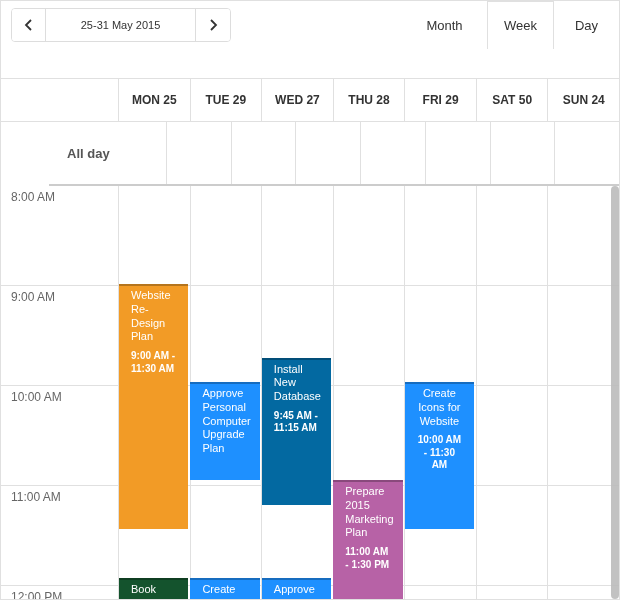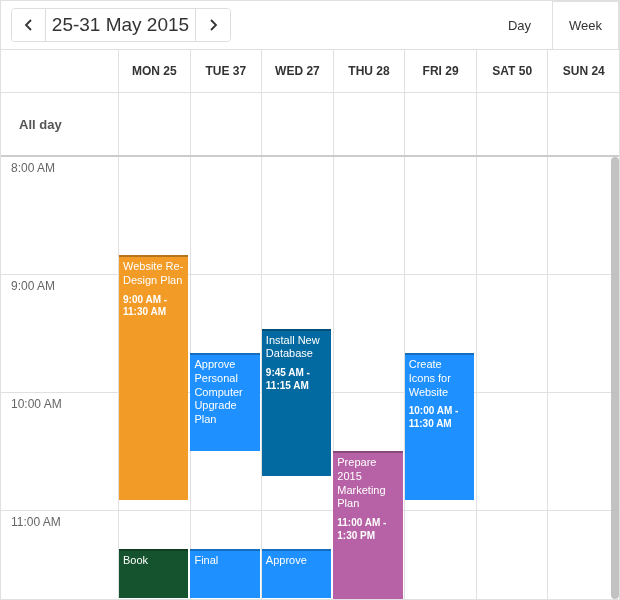--- a/index.html
+++ b/index.html
@@ -3,51 +3,51 @@
 <meta charset="utf-8">
 <style>
   * { box-sizing: border-box; margin: 0; padding: 0; }
   html, body { width: 620px; height: 600px; font-family: "Segoe UI", Arial, sans-serif; font-size: 13px; color: #333; overflow: hidden; background: #fff; }
   .scheduler { width: 620px; height: 600px; border: 1px solid #e0e0e0; display: flex; flex-direction: column; }
 
   
   .toolbar { height: 48px; display: flex; align-items: center; padding: 8px 10px; }
   .nav-group { display: flex; border: 1px solid #ddd; border-radius: 4px; overflow: hidden; background: #fff; }
   .nav-btn { width: 34px; height: 32px; display: flex; align-items: center; justify-content: center; cursor: pointer; background: #fff; border: none; border-right: 1px solid #ddd; color: #333; }
-  .date-btn { width: 150px; height: 32px; display: flex; align-items: center; justify-content: center; cursor: pointer; background: #fff; border: none; border-right: 1px solid #ddd; color: #333; font-size: 19px; }
+  .date-btn { width: 150px; height: 32px; display: flex; align-items: center; justify-content: center; cursor: pointer; background: #fff; border: none; border-right: 1px solid #ddd; color: #333; font-size: 11px; }
   .nav-btn:last-child { border-right: none; }
   .spacer { flex: 1; }
   .views { display: flex; height: 48px; margin: -8px -10px -8px 0; }
   .view-tab { width: 65px; display: flex; align-items: center; justify-content: center; cursor: pointer; font-size: 13px; color: #333; border-left: 1px solid transparent; border-right: 1px solid transparent; }
   .view-tab.active { border-left: 1px solid #e0e0e0; border-right: 1px solid #e0e0e0; border-top: 1px solid #e0e0e0; background: #fff; position: relative; top: 1px; height: 47px; margin-top: -1px; box-sizing: content-box; }
   .view-tab.month { width: 85px; }
 
   
-  .day-header { display: flex; border-top: 1px solid #e0e0e0; border-bottom: 1px solid #e0e0e0; height: 44px; }
+  .day-header { display: flex; border-top: 1px solid #e0e0e0; border-bottom: 1px solid #e0e0e0; height: 44px; margin-top: 29px; }
   .time-gutter-head { width: 118px; border-right: 1px solid #e0e0e0; }
   .day-col-head { flex: 1; min-width: 0; border-right: 1px solid #e0e0e0; display: flex; align-items: center; justify-content: center; font-weight: 600; font-size: 12px; color: #333; white-space: nowrap; }
   .day-col-head:last-child { border-right: none; }
 
   
-  .allday-row { display: flex; height: 64px; border-bottom: 2px solid #ccc; }
+  .allday-row { display: flex; height: 64px; border-bottom: 2px solid #ccc; margin-left: 48px; }
   .allday-gutter { width: 118px; border-right: 1px solid #e0e0e0; display: flex; align-items: center; padding-left: 18px; font-weight: 600; font-size: 13px; color: #555; }
   .allday-cell { flex: 1; min-width: 0; border-right: 1px solid #e0e0e0; }
   .allday-cell:last-child { border-right: none; }
 
   
   .time-scroll { flex: 1; overflow: hidden; position: relative; }
   .time-grid { position: relative; height: 100%; }
-  .time-row { display: flex; height: 118px; border-bottom: 1px solid #e0e0e0; }
+  .time-row { display: flex; height: 100px; border-bottom: 1px solid #e0e0e0; }
   .time-label { width: 118px; border-right: 1px solid #e0e0e0; padding: 4px 10px; font-size: 12px; color: #666; }
   .time-cell { flex: 1; min-width: 0; border-right: 1px solid #e0e0e0; position: relative; }
   .time-cell:last-child { border-right: none; }
 
   
   .appt-layer { position: absolute; top: 0; left: 118px; right: 0; bottom: 0; pointer-events: none; }
-  .appt { position: absolute; left: 0; right: 20px; color: #fff; font-size: 11px; line-height: 1.25; padding: 3px 4px; overflow: hidden; cursor: pointer; pointer-events: auto; border-top: 2px solid rgba(0,0,0,0.25); }
+  .appt { position: absolute; left: 0; right: 20px; color: #fff; font-size: 11px; line-height: 1.25; padding: 3px 12px; overflow: hidden; cursor: pointer; pointer-events: auto; border-top: 2px solid rgba(0,0,0,0.25); }
   .appt .title { font-weight: 400; font-size: 11px; }
   .appt .time { font-weight: 700; font-size: 10px; margin-top: 6px; }
 
   .scrollbar-fake { position: absolute; right: 0; top: 0; bottom: 0; width: 8px; background: #bbb; border-radius: 4px; opacity: 0.9; }
 </style>
 </head>
 <body>
 <div class="scheduler">
 
   <div class="toolbar">
@@ -59,29 +59,30 @@
       </button>
       <button class="date-btn">25-31 May 2015</button>
       <button class="nav-btn">
         <svg width="10" height="12" viewBox="0 0 10 12">
             <path d="M3 1 L8 6 L3 11" stroke="#333" stroke-width="1.8" fill="none"></path>
           </svg>
       </button>
     </div>
     <div class="spacer"></div>
     <div class="views">
+      <div class="view-tab month">Month</div>
+      <div class="view-tab active">Week</div>
       <div class="view-tab">Day</div>
-      <div class="view-tab active">Week</div>
     </div>
   </div>
 
   <div class="day-header">
     <div class="time-gutter-head"></div>
     <div class="day-col-head">MON 25</div>
-    <div class="day-col-head">TUE 37</div>
+    <div class="day-col-head">TUE 29</div>
     <div class="day-col-head">WED 27</div>
     <div class="day-col-head">THU 28</div>
     <div class="day-col-head">FRI 29</div>
     <div class="day-col-head">SAT 50</div>
     <div class="day-col-head">SUN 24</div>
   </div>
 
   <div class="allday-row">
     <div class="allday-gutter">All day</div>
     <div class="allday-cell"></div>
@@ -152,34 +153,34 @@
             <div class="title">Website Re-Design Plan</div>
             <div class="time">9:00 AM - 11:30 AM</div>
           </div>
           <div class="appt" style="top: 392px; height: 49px; left: 0px; width: 69.4286px; background: #14532d;">
             <div class="title">Book</div>
           </div>
           <div class="appt" style="top: 196px; height: 98px; left: 71.4286px; width: 69.4286px; background: rgb(30, 144, 255);">
             <div class="title">Approve Personal Computer Upgrade Plan</div>
           </div>
           <div class="appt" style="top: 392px; height: 49px; left: 71.4286px; width: 69.4286px; background: rgb(30, 144, 255);">
-            <div class="title">Final</div>
+            <div class="title">Create</div>
           </div>
           <div class="appt" style="top: 171.5px; height: 147px; left: 142.857px; width: 69.4286px; background: #0369a1;">
             <div class="title">Install New Database</div>
             <div class="time">9:45 AM - 11:15 AM</div>
           </div>
           <div class="appt" style="top: 392px; height: 49px; left: 142.857px; width: 69.4286px; background: rgb(30, 144, 255);">
             <div class="title">Approve</div>
           </div>
           <div class="appt" style="top: 294px; height: 245px; left: 214.286px; width: 69.4286px; background: rgb(183, 98, 166);">
             <div class="title">Prepare 2015 Marketing Plan</div>
             <div class="time">11:00 AM - 1:30 PM</div>
           </div>
-          <div class="appt" style="top: 196px; height: 147px; left: 285.714px; width: 69.4286px; background: rgb(30, 144, 255);">
+          <div class="appt" style="top: 196px; height: 147px; left: 285.714px; width: 69.4286px; background: rgb(30, 144, 255); text-align: center;">
             <div class="title">Create Icons for Website</div>
             <div class="time">10:00 AM - 11:30 AM</div>
           </div>
         </div>
     </div>
     <div class="scrollbar-fake"></div>
   </div>
 
 </div>
 

